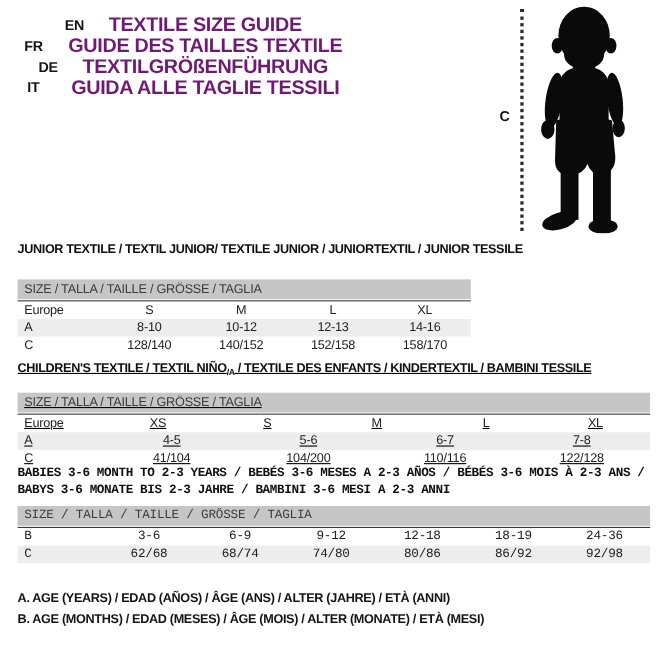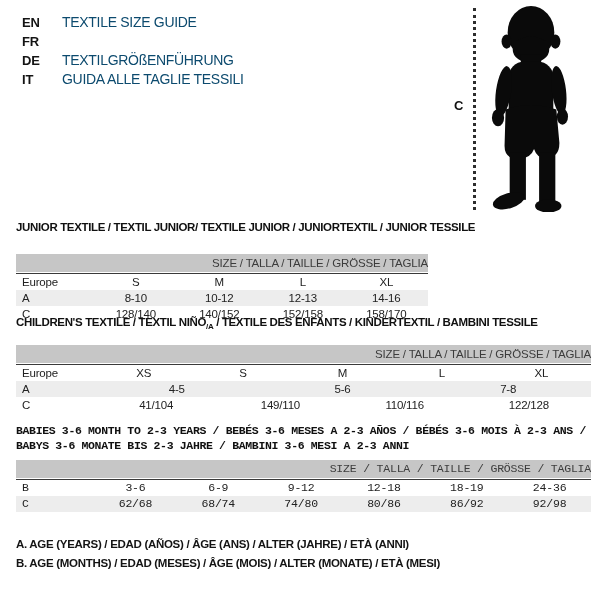--- a/index.html
+++ b/index.html
@@ -5,47 +5,47 @@
   * { margin:0; padding:0; box-sizing:border-box; }
   html,body { background:#ffffff; }
   body { font-family:"Liberation Sans", sans-serif; }
   .canvas {
     position:relative; width:600px; height:600px; background:#ffffff;
     overflow:hidden; letter-spacing:-0.2px;
   }
 
   
   .lang-block { position:absolute; left:22px; top:13px; }
-  .lang-row { display:flex; height:19px; line-height:19px; }
+  .lang-row { display:flex; height:19px; line-height:19px;justify-content:center; }
   .lang-code { width:40px; font-weight:bold; font-size:13px; color:#141414; }
-  .lang-label { font-weight:normal; font-size:14px; color:#0c4a6e; letter-spacing:-0.3px; }
+  .lang-label { font-weight:bold; font-size:18px; color:#701a75; letter-spacing:-0.3px; }
 
   
   .figure { position:absolute; left:440px; top:0; width:160px; height:220px; }
   .dotline { position:absolute; left:33px; top:8px; height:202px; width:0;
              border-left:3px dotted #2d2d2d; }
   .fig-label { position:absolute; left:14px; top:98px; font-weight:bold;
                font-size:13px; color:#111; }
   .silhouette { position:absolute; left:44px; top:4px; }
 
   
   .tbl { position:absolute; left:16px; }
   .tbl-title { font-weight:bold; font-size:11.5px; color:#101010;
                letter-spacing:-0.35px; line-height:15px; white-space:nowrap; }
   .tbl-title sub { font-size:8px; }
   .size-bar { background:#c6c6c6; height:18px; line-height:18px; padding-left:6px;
-              font-size:11.5px; color:#3c3c3c;text-align:right; }
+              font-size:11.5px; color:#3c3c3c; }
   .rows { border-top:1px solid #3a3a3a; margin-top:1px; }
   .trow { display:flex; height:16px; line-height:16px; font-size:11.5px; color:#222;justify-content:flex-end; }
   .trow.stripe { background:#ededed; }
   .rlabel { width:78px; padding-left:6px; flex:none; }
   .rval { flex:1; text-align:center; }
   #table-junior   { top:220px; width:412px; }
   #table-junior   .size-bar { margin-top:19px; }
-  #table-children { top:315px; width:575px; }
+  #table-children { top:328px; width:575px;text-decoration:underline; }
   #table-children .size-bar { margin-top:11px; }
   #table-babies   { top:423px; width:575px;font-family:Liberation Mono, monospace; }
   #table-babies   .size-bar { margin-top:7px; }
 
   
   .footnotes { position:absolute; left:16px; top:535px; }
   .footnote { font-weight:bold; font-size:11.5px; color:#141414;
               line-height:18.5px; letter-spacing:-0.3px; white-space:nowrap; }
 </style>
 </head>
@@ -53,20 +53,21 @@
 
 <div class="canvas">
 
   <div class="lang-block">
     <div class="lang-row">
       <span class="lang-code">EN</span>
       <span class="lang-label">TEXTILE SIZE GUIDE</span>
     </div>
     <div class="lang-row">
       <span class="lang-code">FR</span>
+      <span class="lang-label">GUIDE DES TAILLES TEXTILE</span>
     </div>
     <div class="lang-row">
       <span class="lang-code">DE</span>
       <span class="lang-label">TEXTILGRÖßENFÜHRUNG</span>
     </div>
     <div class="lang-row">
       <span class="lang-code">IT</span>
       <span class="lang-label">GUIDA ALLE TAGLIE TESSILI</span>
     </div>
   </div>
@@ -132,26 +133,27 @@
           <div class="rval">XS</div>
           <div class="rval">S</div>
           <div class="rval">M</div>
           <div class="rval">L</div>
           <div class="rval">XL</div>
         </div>
         <div class="trow stripe">
           <div class="rlabel">A</div>
           <div class="rval">4-5</div>
           <div class="rval">5-6</div>
+          <div class="rval">6-7</div>
           <div class="rval">7-8</div>
         </div>
         <div class="trow">
           <div class="rlabel">C</div>
           <div class="rval">41/104</div>
-          <div class="rval">149/110</div>
+          <div class="rval">104/200</div>
           <div class="rval">110/116</div>
           <div class="rval">122/128</div>
         </div>
       </div>
   </div>
 
   <div class="tbl" id="table-babies">
     <div class="tbl-title">BABIES 3-6 MONTH TO 2-3 YEARS / BEBÉS 3-6 MESES A 2-3 AÑOS / BÉBÉS 3-6 MOIS À 2-3 ANS /</div>
     <div class="tbl-title">BABYS 3-6 MONATE BIS 2-3 JAHRE / BAMBINI 3-6 MESI A 2-3 ANNI</div>
     <div class="size-bar">SIZE / TALLA / TAILLE / GRÖSSE / TAGLIA</div>

